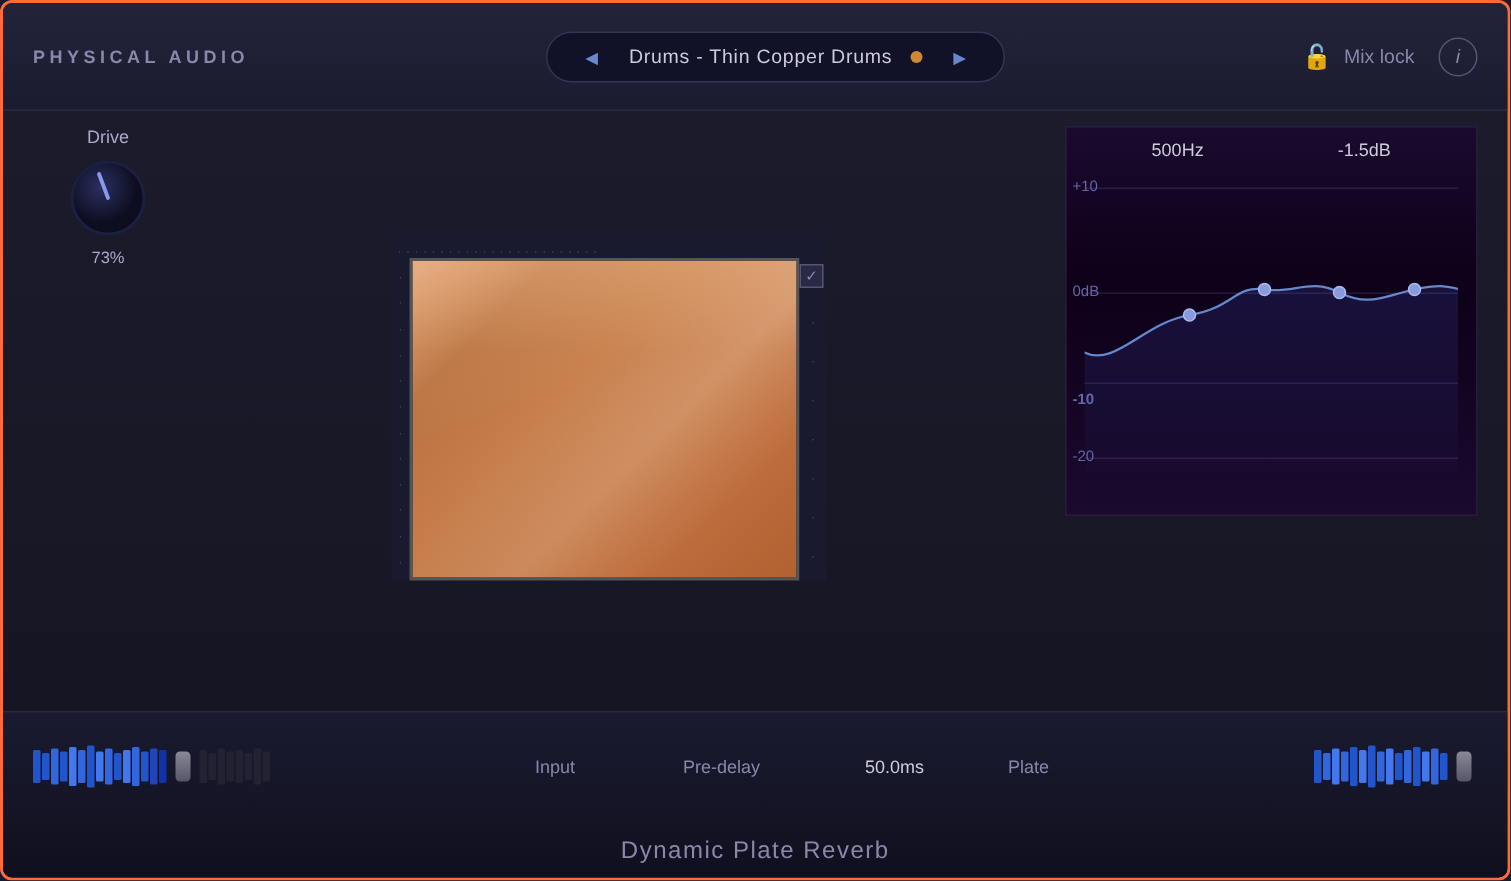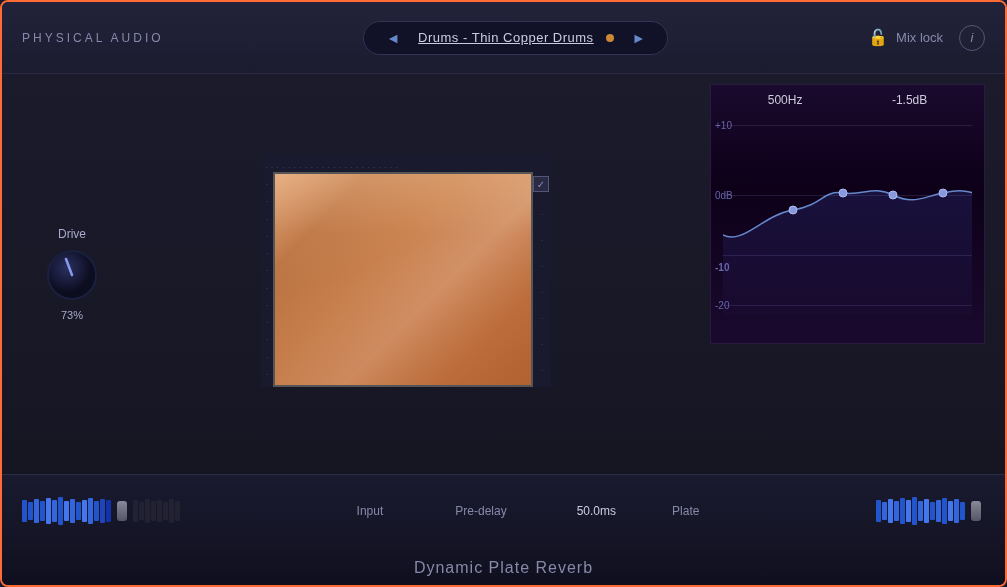--- a/index.html
+++ b/index.html
@@ -27,21 +27,21 @@
       justify-content: space-between;
       padding: 0 20px;
       height: 72px;
       background: linear-gradient(180deg, #22223a 0%, #1c1c30 100%);
       border-bottom: 1px solid #2a2a45;
     }
     .brand-name {
       color: #8888aa;
       font-size: 12px;
       letter-spacing: 3px;
-      font-weight: normal;
+      font-weight: bold;
       text-transform: uppercase;
       text-align: right;
     }
     .preset-nav {
       display: flex;
       align-items: center;
       gap: 12px;
       background: #111128;
       border: 1px solid #333355;
       border-radius: 20px;
@@ -52,21 +52,20 @@
       cursor: pointer;
       font-size: 14px;
       background: none;
       border: none;
       padding: 2px 6px;
     }
     .preset-name {
       color: #ccccdd;
       font-size: 13px;
       letter-spacing: 0.5px;
-      text-decoration: underline;
     }
     .preset-dot {
       width: 8px;
       height: 8px;
       border-radius: 50%;
       background: #cc8833;
     }
     .header-right {
       display: flex;
       align-items: center;
@@ -138,23 +137,22 @@
       width: 70px;
       height: 70px;
     }
     .knob svg {
       width: 100%;
       height: 100%;
     }
     
     .middle-controls {
       display: flex;
-      flex-direction: row;
-      align-items: center;
-      justify-content: center;
+      flex-direction: column;
+      align-items: center;
       width: 100px;
       gap: 16px;
     }
     
     .plate-display {
       flex: 1;
       display: flex;
       flex-direction: column;
       align-items: center;
       justify-content: center;

